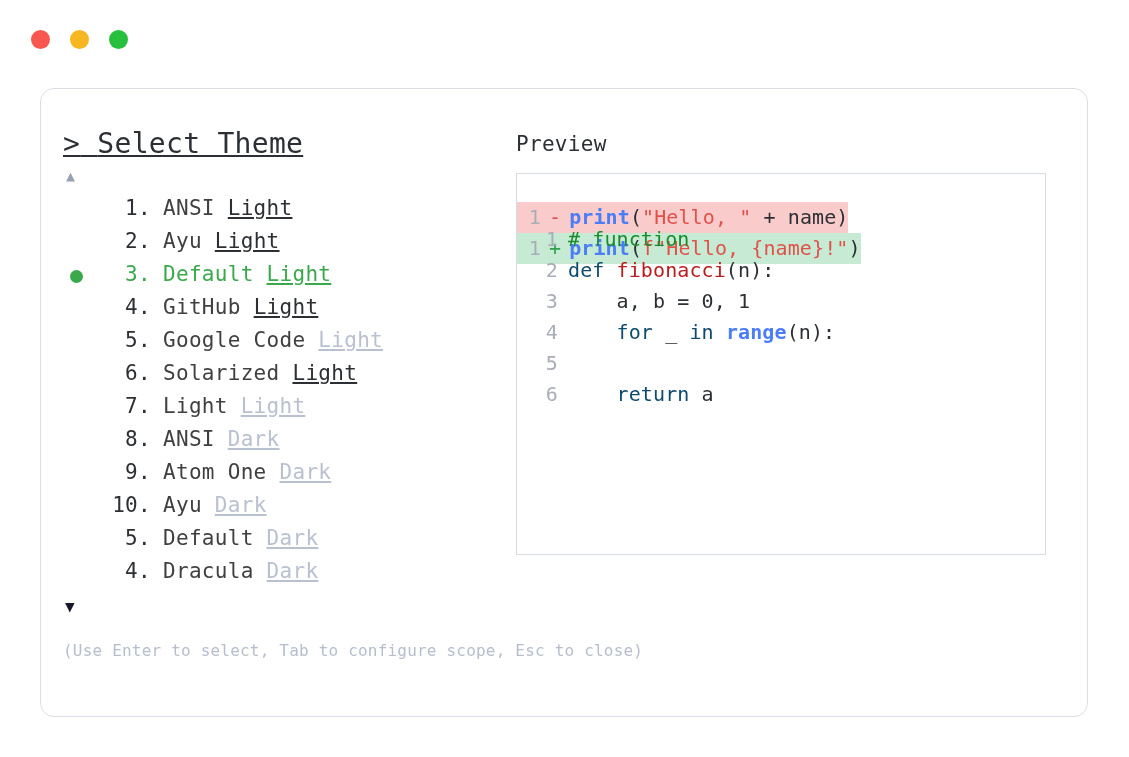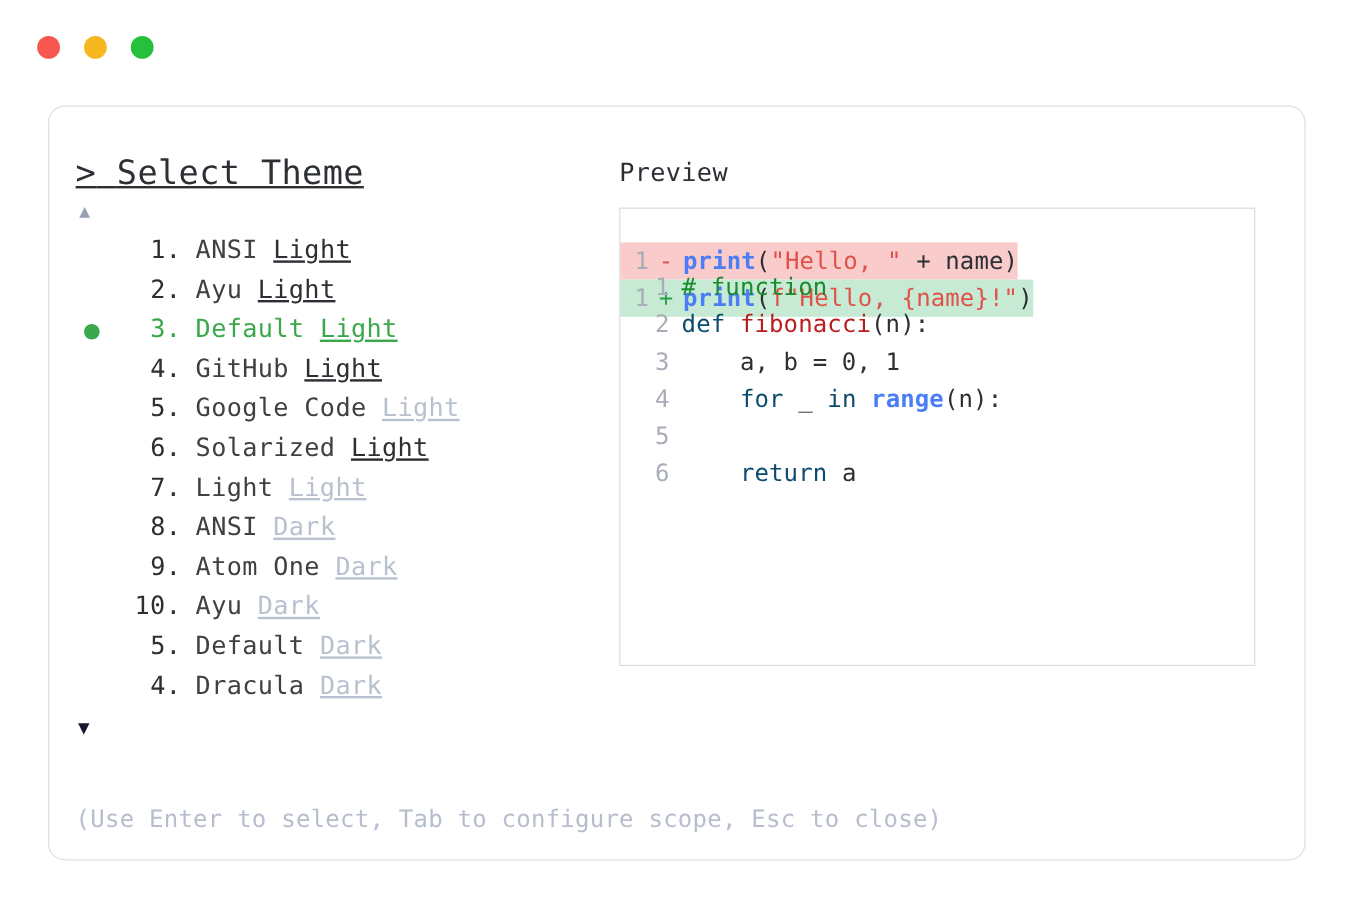--- a/index.html
+++ b/index.html
@@ -125,22 +125,22 @@
     margin-left: 2px;
     font-size: 16px;
     line-height: 20px;
     color: #15182b;
     height: 20px;
   }
 
   #footer-hint {
     position: absolute;
     left: 22px;
-    top: 579px;
-    font-size: 20px;
+    top: 548px;
+    font-size: 16px;
     line-height: 28px;
     letter-spacing: 0.2px;
     color: #b6bdcc;
     white-space: pre;
   }
 
   
   #preview-column {
     position: absolute;
     left: 475px;

